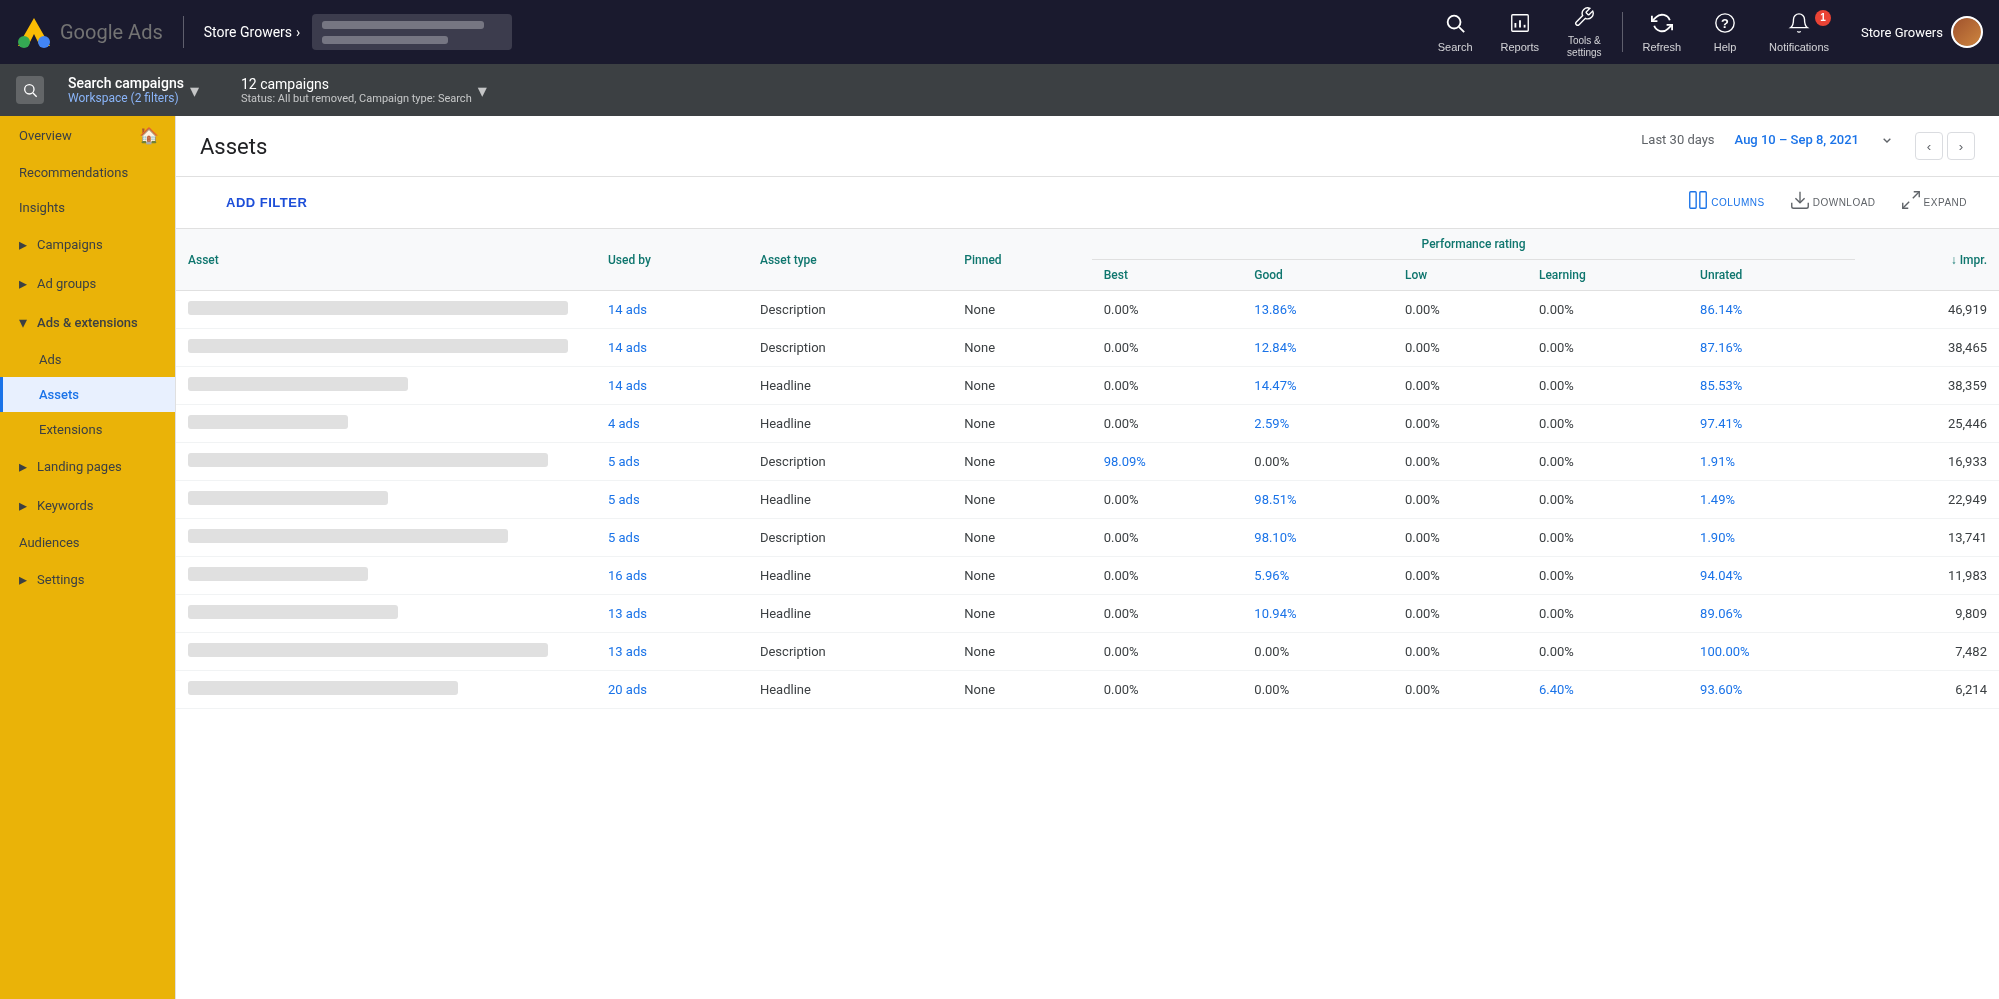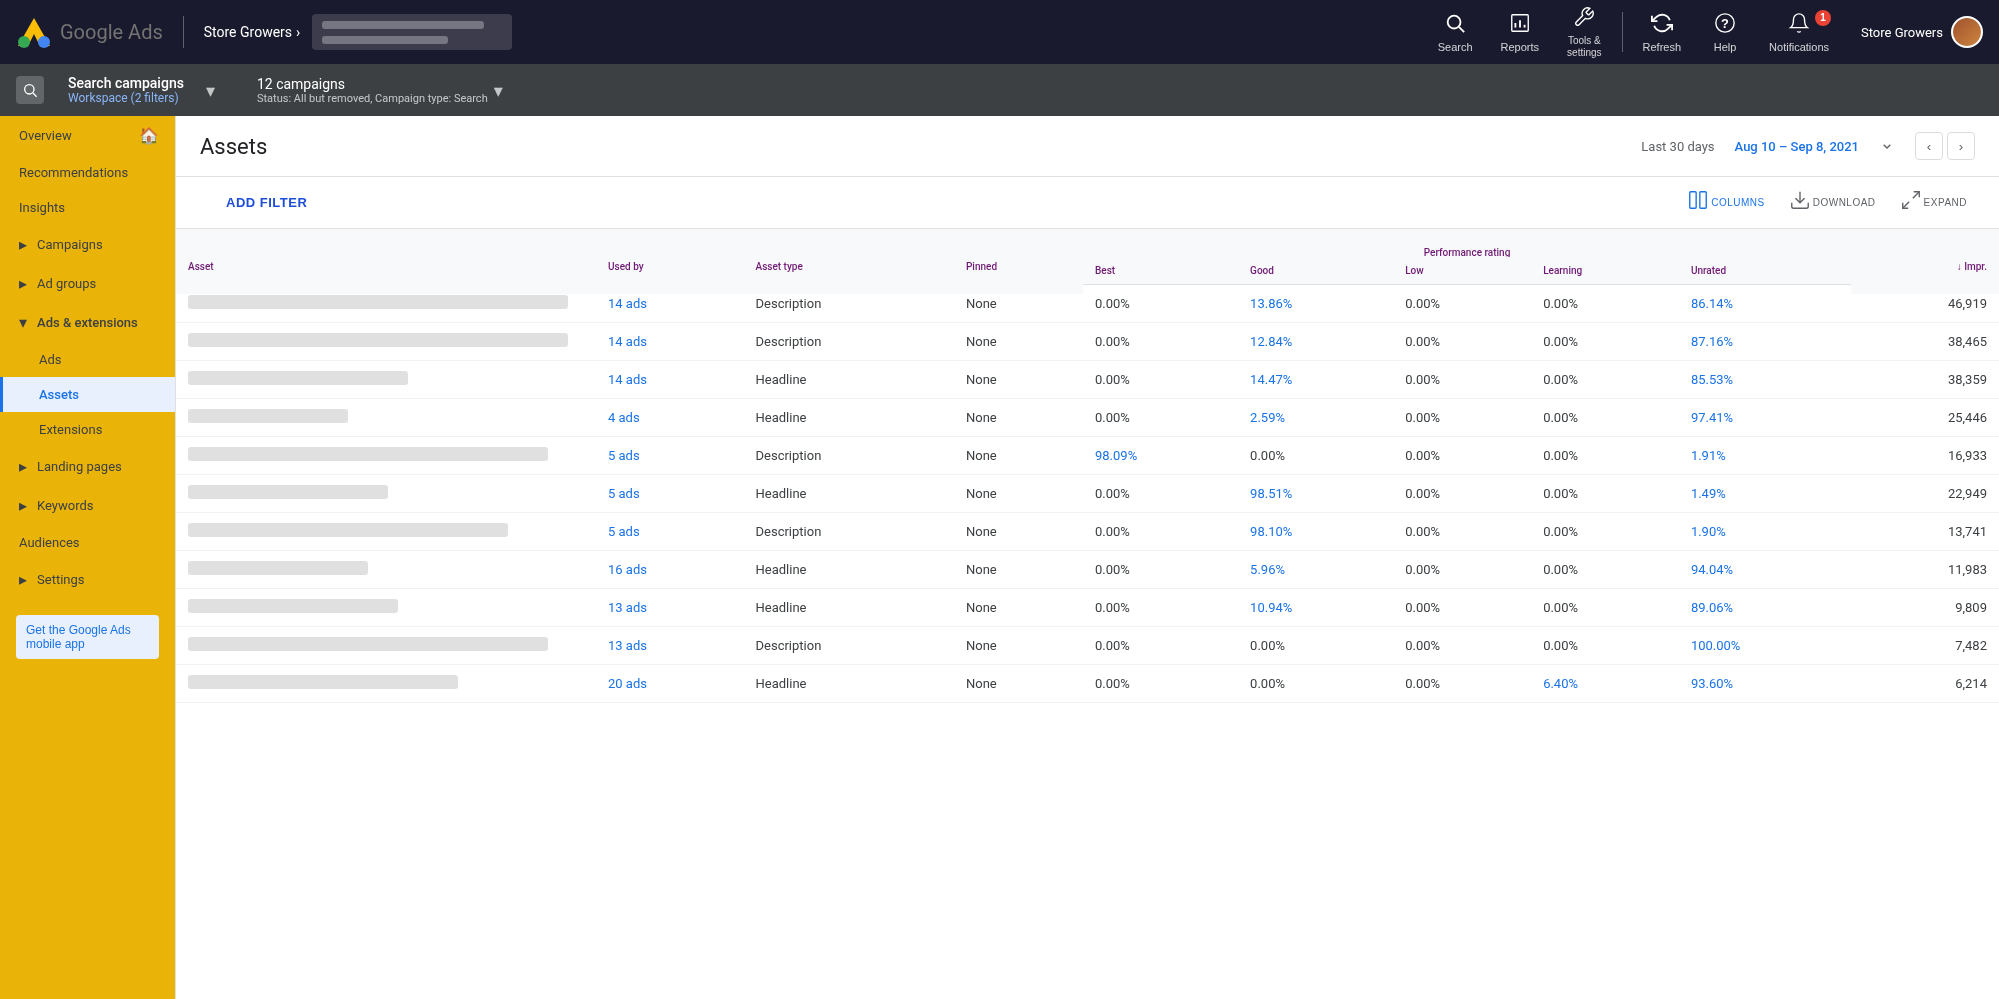--- a/index.html
+++ b/index.html
@@ -47,21 +47,21 @@
     
     .campaign-bar {
       display: flex; align-items: center;
       background: #3c4043; height: 52px; padding: 0 16px; gap: 24px;
     }
     .search-box-small {
       width: 28px; height: 28px; background: rgba(255,255,255,0.2);
       border-radius: 4px; display: flex; align-items: center; justify-content: center;
       cursor: pointer; color: #fff;
     }
-    .campaign-selector { display: flex; align-items: center; gap: 22px; cursor: pointer; }
+    .campaign-selector { display: flex; align-items: center; gap: 6px; cursor: pointer; }
     .campaign-selector-name { font-size: 14px; color: #fff; font-weight: 500; }
     .campaign-selector-sub { font-size: 12px; color: #8ab4f8; }
     .dropdown-arrow { font-size: 18px; color: rgba(255,255,255,0.7); }
 
     .campaign-count-selector { display: flex; align-items: center; gap: 6px; cursor: pointer; margin-left: 18px; }
     .campaign-count-name { font-size: 14px; color: #fff; }
     .campaign-count-sub { font-size: 11px; color: rgba(255,255,255,0.7); }
 
     
     .main-layout { display: flex; height: calc(999px - 116px); }
@@ -86,21 +86,21 @@
 
     
     .content { flex: 1; overflow-y: auto; background: #fff; }
 
     
     .content-header {
       display: flex; align-items: center; justify-content: space-between;
       padding: 16px 24px; border-bottom: 1px solid #e0e0e0;
     }
     .page-title { font-size: 22px; font-weight: 400; color: #202124; }
-    .date-range { display: flex; align-items: center; gap: 20px; font-size: 13px; color: #5f6368; }
+    .date-range { display: flex; align-items: flex-start; gap: 20px; font-size: 13px; color: #5f6368; }
     .date-range-label { color: #5f6368; }
     .date-range-value { color: #1a73e8; font-weight: 500; }
     .date-nav { display: flex; gap: 4px; }
     .date-nav-btn { background: none; border: 1px solid #dadce0; border-radius: 4px; width: 28px; height: 28px; cursor: pointer; display: flex; align-items: center; justify-content: center; color: #5f6368; }
 
     
     .filter-bar {
       display: flex; align-items: center; justify-content: space-between;
       padding: 8px 24px; border-bottom: 1px solid #e0e0e0; background: #fff;
     }
@@ -118,23 +118,23 @@
     .toolbar-btn-icon { font-size: 20px; }
     .toolbar-btn-label { font-size: 10px; text-transform: uppercase; letter-spacing: 0.5px; }
     .toolbar-btn.active .toolbar-btn-icon { color: #1a73e8; }
     .toolbar-btn.active .toolbar-btn-label { color: #1a73e8; }
 
     
     .table-container { overflow-x: auto; }
     table { width: 100%; border-collapse: collapse; font-size: 13px; }
     thead tr { background: #f8f9fa; }
     th {
-      padding: 8px 12px; text-align: left; font-weight: 500; color: #701a75;
-      border-bottom: 1px solid #e0e0e0; white-space: nowrap; font-size: 10px;
-      position: sticky; top: 10px; background: #f8f9fa; z-index: 1;
+      padding: 8px 12px; text-align: left; font-weight: 500; color: #0f766e;
+      border-bottom: 1px solid #e0e0e0; white-space: nowrap; font-size: 12px;
+      position: sticky; top: 0; background: #f8f9fa; z-index: 1;
     }
     th.right { text-align: right; }
     td { padding: 10px 12px; border-bottom: 1px solid #f1f3f4; color: #3c4043; }
     td.right { text-align: right; }
     td.link { color: #1a73e8; cursor: pointer; }
     .col-group-header { text-align: center; border-bottom: 1px solid #e0e0e0; }
 
     
     .asset-cell { max-width: 420px; }
 
@@ -301,23 +301,20 @@
     <div class="sidebar-item">
       <span class="expand-icon">▸</span>
       <span>Keywords</span>
     </div>
     <div class="sidebar-item">
       <span>Audiences</span>
     </div>
     <div class="sidebar-item">
       <span class="expand-icon">▸</span>
       <span>Settings</span>
-    </div>
-    <div class="sidebar-footer">
-      <button class="sidebar-footer-btn">Get the Google Ads mobile app</button>
     </div>
   </nav>
 
   <div class="content">
 
     <div class="content-header">
       <h1 class="page-title">Assets</h1>
       <div class="date-range">
         <span class="date-range-label">Last 30 days</span>
         <span class="date-range-value">Aug 10 – Sep 8, 2021</span>

